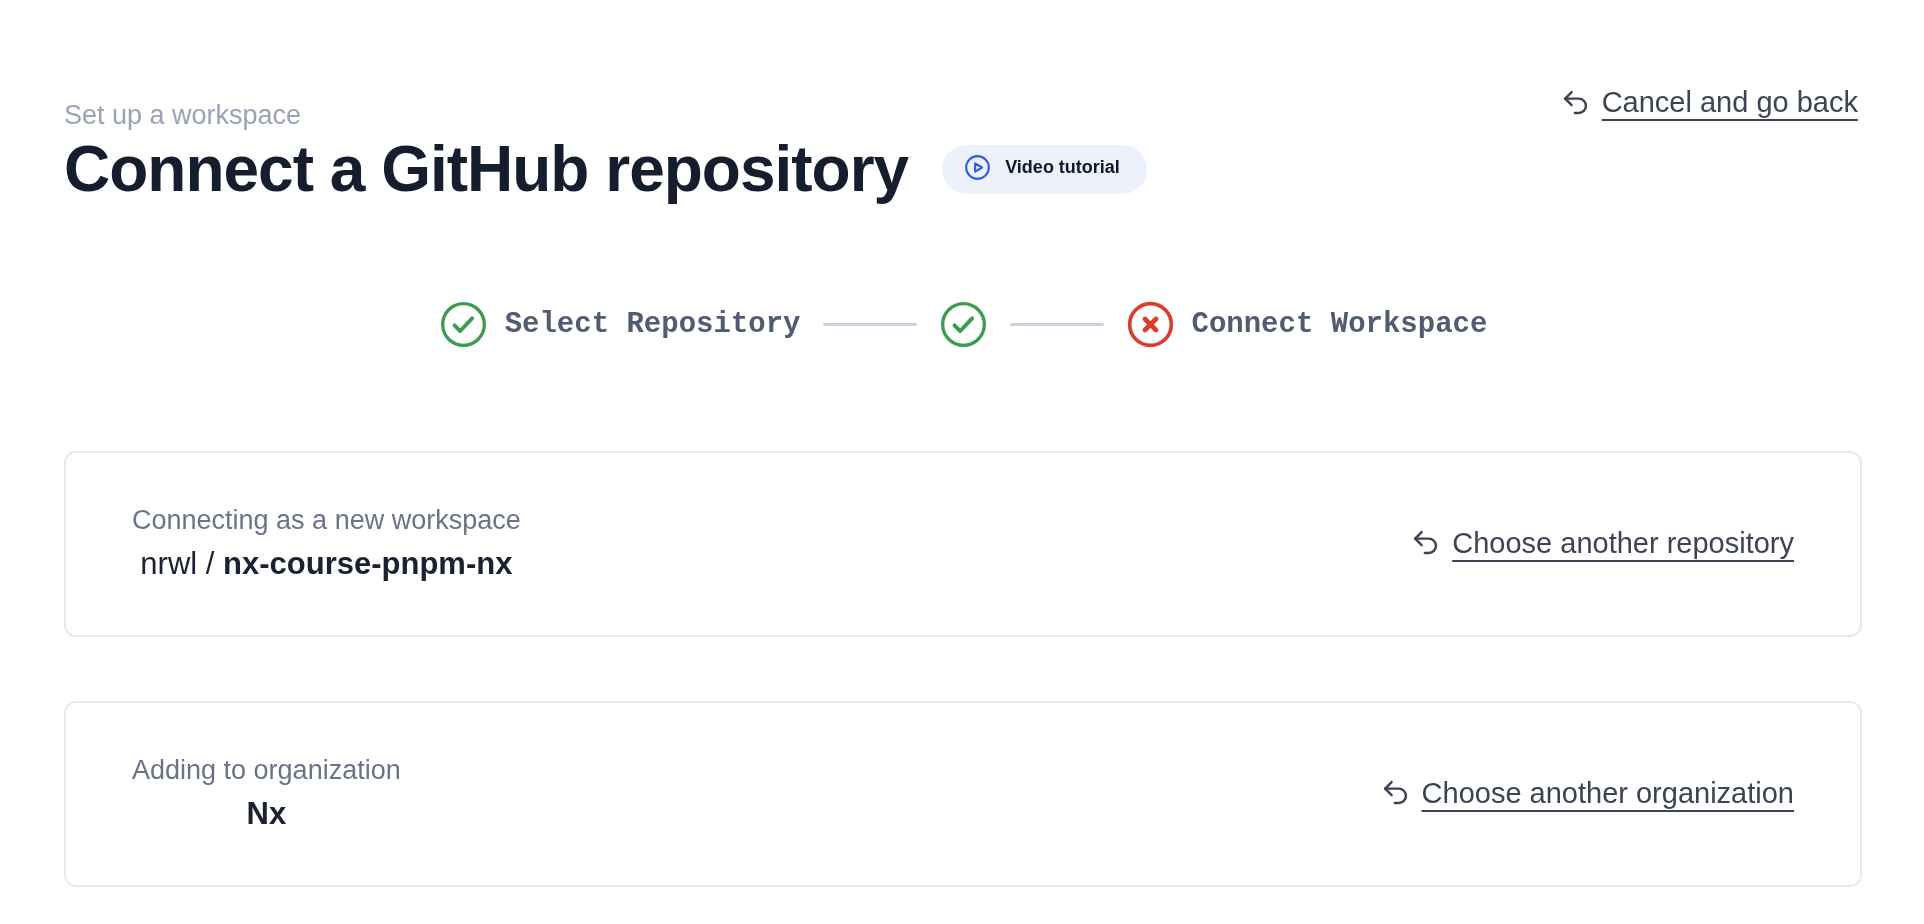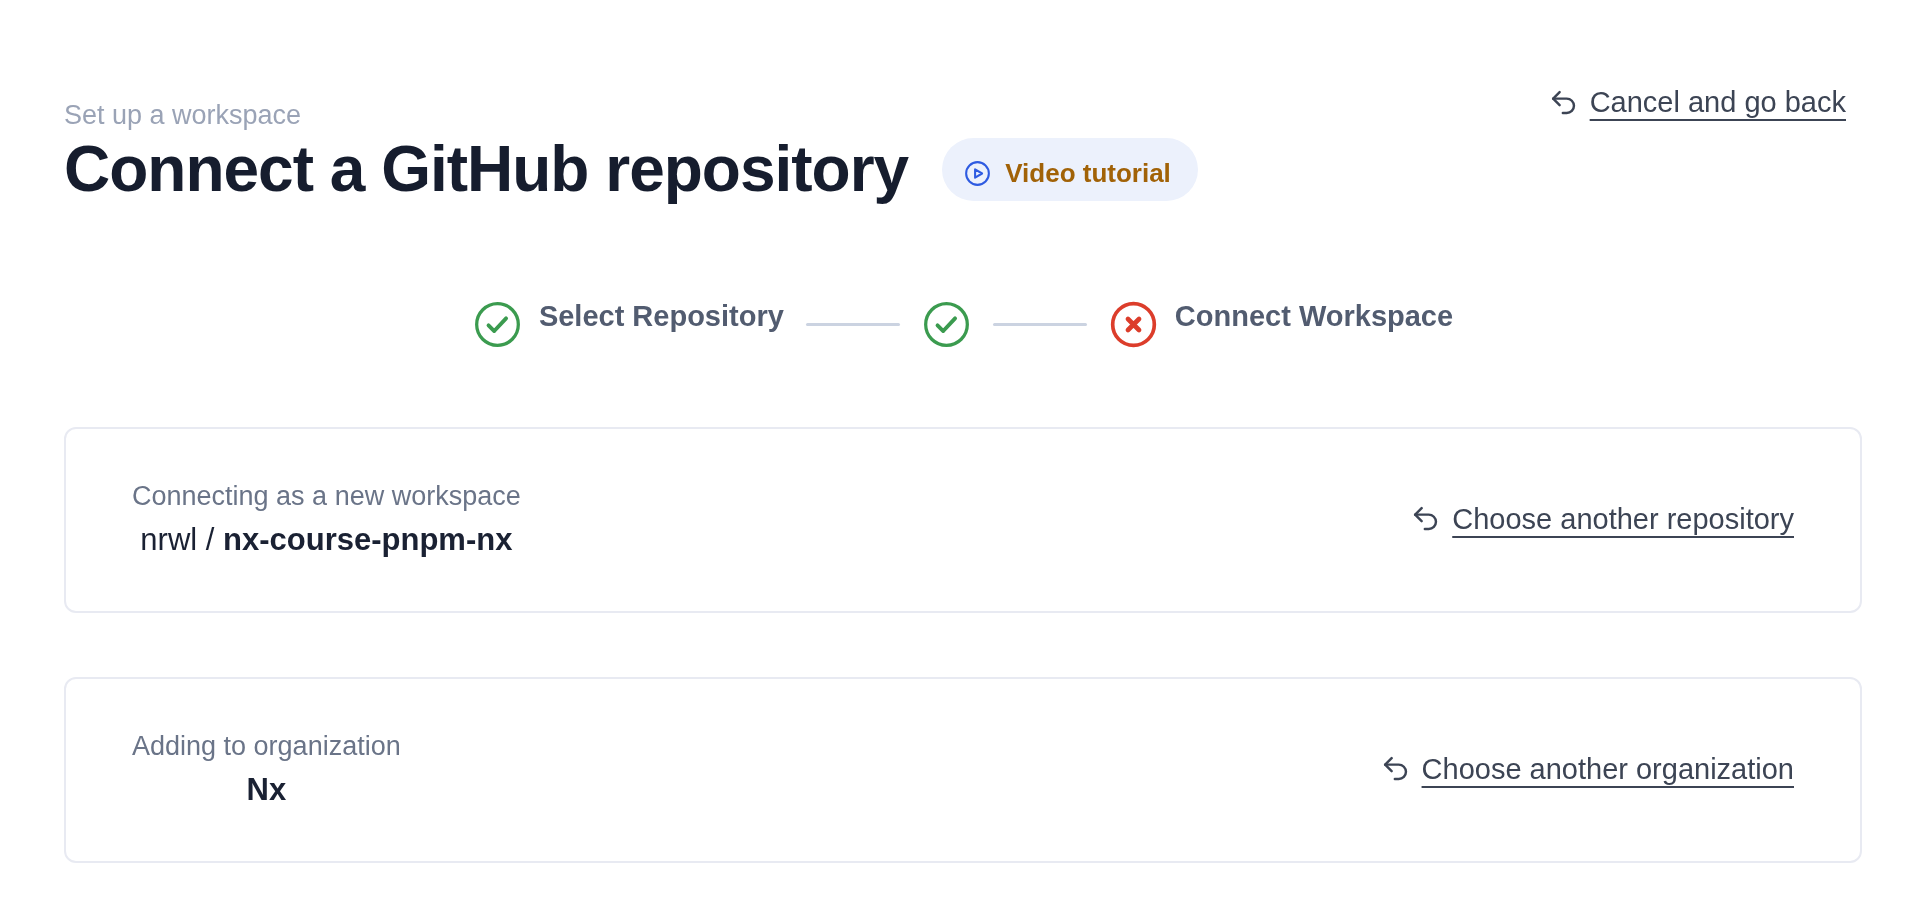--- a/index.html
+++ b/index.html
@@ -18,36 +18,36 @@
     font-size: 64px;
     font-weight: 700;
     letter-spacing: -1px;
     color: #161d2e;
     line-height: 1.2;
   }
   .video-pill {
     display: inline-flex;
     align-items: center;
     gap: 13px;
-    padding: 20px 27px 12px 21px;
+    padding: 8px 27px 12px 21px;
     background: #ecf1fc;
     border: none;
     border-radius: 999px;
-    color: #a16207;
+    color: #0f172a;
     font-family: "Liberation Sans", sans-serif;
-    font-size: 26px;
+    font-size: 18px;
     font-weight: 700;
     cursor: pointer;
   }
   .video-pill svg { display: block; }
 
   .cancel-link {
     position: absolute;
     top: 86px;
-    right: 78px;
+    right: 66px;
     display: flex;
     align-items: center;
     gap: 11px;
     font-size: 29px;
     color: #3c4454;
     cursor: pointer;
     text-decoration: none;
   }
   .link-text {
     text-decoration: underline;
@@ -56,38 +56,38 @@
   }
   .undo-icon svg { display: block; }
 
   
   .stepper {
     margin-top: 92px;
     display: flex;
     justify-content: center;
     align-items: center;
   }
-  .step { display: flex; align-items: flex-start; gap: 17px; }
+  .step { display: flex; align-items: center; gap: 17px; font-family: Liberation Mono, monospace; }
   .step-label {
     font-size: 29px;
     font-weight: 600;
     color: #525c70;
     white-space: nowrap;
   }
   .step-icon svg { display: block; }
   .connector {
     width: 94px;
     height: 3px;
     border-radius: 2px;
     background: #cbd3e1;
     margin: 0 22px;
   }
 
   
-  .cards { margin-top: 78px; display: flex; flex-direction: column; gap: 64px; }
+  .cards { margin-top: 102px; display: flex; flex-direction: column; gap: 64px; }
   .card {
     background: #ffffff;
     border: 2px solid #e8eaf2;
     border-radius: 12px;
     padding: 50px 66px;
     min-height: 186px;
     display: flex;
     align-items: center;
     justify-content: space-between;
   }

